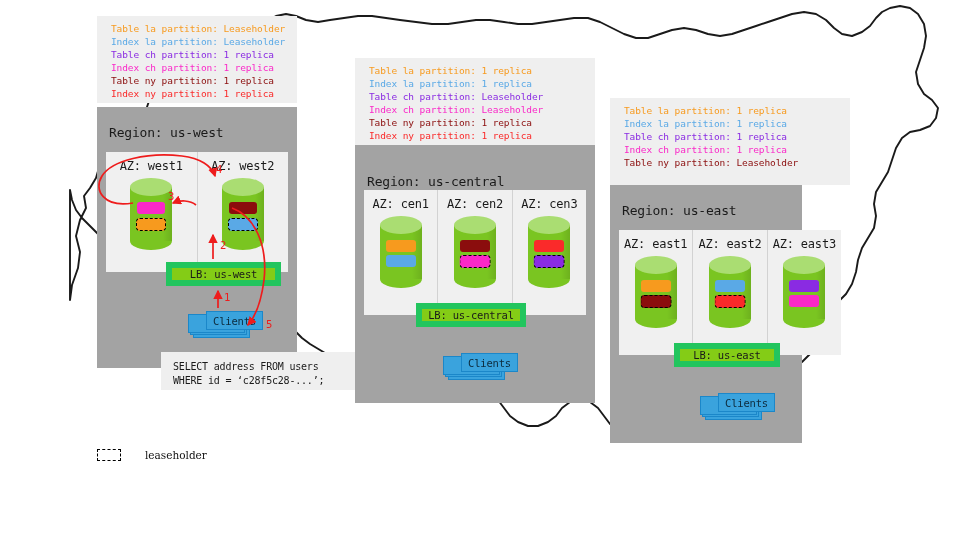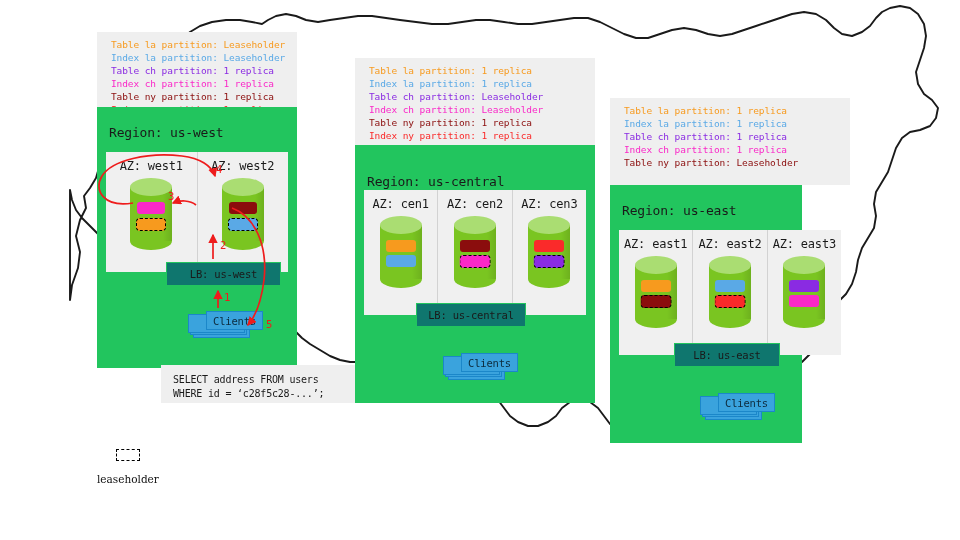--- a/index.html
+++ b/index.html
@@ -6,51 +6,51 @@
   body{
     width:960px;height:540px;background:#ffffff;overflow:hidden;position:relative;
     font-family:"DejaVu Sans Mono","Liberation Mono",monospace;
   }
   #stage{position:absolute;left:0;top:0;width:960px;height:540px;}
   #map{position:absolute;left:0;top:0;width:960px;height:540px;pointer-events:none;}
 
   .legend-box{position:absolute;background:#efefef;padding:6px 10px 7px 14px;box-sizing:border-box;}
   .legend-box .ln{font-size:9.5px;line-height:13.1px;white-space:pre;letter-spacing:-0.1px;}
 
-  .region{position:absolute;background:#22c55e;box-sizing:border-box;}
+  .region{position:absolute;background:#a3a3a3;box-sizing:border-box;}
   .region-title{position:absolute;font-size:13px;color:#1a1a1a;white-space:pre;letter-spacing:-0.2px;}
   .az-strip{position:absolute;background:#f0f0f0;box-sizing:border-box;display:flex;}
   .az{flex:1;position:relative;box-sizing:border-box;}
   .az + .az{border-left:1.3px solid #d2d2d2;}
   .az-label{position:absolute;top:7px;left:0;width:100%;text-align:center;font-size:12px;color:#1a1a1a;white-space:pre;letter-spacing:-0.2px;}
 
   .cyl{position:absolute;left:50%;transform:translateX(-50%);}
   .cyl .body{position:absolute;left:0;top:9px;width:100%;height:calc(100% - 18px);background:#7ac521;}
   .cyl .top{position:absolute;left:0;top:0;width:100%;height:18px;border-radius:50%;background:#aadd72;}
   .cyl .bot{position:absolute;left:0;bottom:0;width:100%;height:18px;border-radius:50%;background:#7ac521;}
   .cyl .shade{position:absolute;right:0;top:9px;width:22%;height:calc(100% - 18px);
                background:linear-gradient(to right,rgba(0,0,0,0),rgba(0,0,0,0.10));}
   .chip{position:absolute;left:50%;transform:translateX(-50%);border-radius:3px;box-sizing:border-box;}
   .chip.lease{border:1.7px dashed #000;border-radius:4px;}
 
-  .lb{position:absolute;background:#0f766e;border:1px solid #22c55e;box-sizing:border-box;
+  .lb{position:absolute;background:#84cc16;border:6px solid #22c55e;box-sizing:border-box;
       display:flex;align-items:center;justify-content:center;font-size:10.5px;color:#1a1a1a;white-space:pre;letter-spacing:-0.2px;}
 
   .clients-wrap{position:absolute;}
   .clients-wrap .sheet{position:absolute;background:#3aa3dd;border:1.2px solid #1b87c9;box-sizing:border-box;}
   .clients-wrap .front{position:absolute;left:0;top:0;background:#3aa3dd;border:1.2px solid #1b87c9;box-sizing:border-box;
       display:flex;align-items:center;justify-content:center;font-size:10.5px;color:#0d2b3d;white-space:pre;letter-spacing:-0.2px;margin-left:21px;}
 
   .sql-box{position:absolute;background:#efefef;box-sizing:border-box;padding:8px 12px;}
   .sql-box .ln{font-size:10px;line-height:13.5px;color:#1a1a1a;white-space:pre;letter-spacing:-0.2px;}
 
   #arrows{position:absolute;left:0;top:0;width:960px;height:540px;pointer-events:none;}
   .anum{position:absolute;font-size:10.5px;color:#ee1c1c;white-space:pre;}
 
-  .keylegend{position:absolute;display:flex;align-items:center;gap:12px;flex-direction:column;}
+  .keylegend{position:absolute;display:flex;align-items:center;gap:24px;}
   .keylegend .swatch{width:24px;height:12px;border:1.6px dashed #000;box-sizing:border-box;background:#fff;}
   .keylegend .kl-text{font-family:"DejaVu Serif","Liberation Serif",serif;font-size:10.5px;color:#111;}
 </style>
 </head>
 <body>
 
 <div id="stage">
 
   <svg id="map" viewBox="0 0 960 540">
     <path d="M70,300 L72,285 L78,268 L80,252 L76,236 L80,220 L86,208 L84,196
@@ -81,21 +81,21 @@
              L440,382 L430,376 L420,370 L410,364 L400,360 L390,358
              L380,358 L370,360 L360,362 L350,362 L340,360 L330,356
              L320,350 L310,344 L302,338 L294,330 L288,320 L282,310
              L276,302 L268,296 L258,292 L248,292 L238,294 L228,296
              L218,296 L208,294 L198,290 L190,284 L182,276 L174,268
              L164,262 L154,258 L144,256 L134,254 L124,252 L114,248
              L106,242 L98,234 L90,226 L82,218 L76,210 L72,200
              L70,190 L70,300 Z" fill="none" stroke="#1a1a1a" stroke-width="1.9" stroke-linejoin="round" stroke-linecap="round"></path>
   </svg>
 
-  <div class="legend-box" style="left:97px;top:32px;width:200px;height:87px;">
+  <div class="legend-box" style="left:97px;top:16px;width:200px;height:87px;">
     <div class="ln" style="color:#f79a1e">Table la partition: Leaseholder</div>
     <div class="ln" style="color:#5aa9e6">Index la partition: Leaseholder</div>
     <div class="ln" style="color:#8a2be2">Table ch partition: 1 replica</div>
     <div class="ln" style="color:#fa28c8">Index ch partition: 1 replica</div>
     <div class="ln" style="color:#8b0d0d">Table ny partition: 1 replica</div>
     <div class="ln" style="color:#fa2a2a">Index ny partition: 1 replica</div>
   </div>
 
   <div class="legend-box" style="left:355px;top:58px;width:240px;height:87px;">
     <div class="ln" style="color:#f79a1e">Table la partition: 1 replica</div>
@@ -145,21 +145,21 @@
 
   <div class="lb" style="left:166px;top:262px;width:115px;height:24px;">LB: us-west</div>
 
   <div class="clients-wrap" style="left:185px;top:311px;width:68px;height:28px;">
     <div class="sheet" style="left:8px;top:8px;width:57px;height:19px;"></div>
     <div class="sheet" style="left:5px;top:5px;width:57px;height:19px;"></div>
     <div class="sheet" style="left:2.5px;top:2.5px;width:57px;height:19px;"></div>
     <div class="front" style="width:57px;height:19px;">Clients</div>
   </div>
 
-  <div class="sql-box" style="left:161px;top:365px;width:207px;height:38px;">
+  <div class="sql-box" style="left:161px;top:352px;width:207px;height:38px;">
     <div class="ln">SELECT address FROM users</div>
     <div class="ln">WHERE id = ‘c28f5c28-...’;</div>
   </div>
 
   <div class="region" style="left:355px;top:145px;width:240px;height:258px;">
     <div class="region-title" style="left:12px;top:18px;margin-top:11px;">Region: us-central</div>
 
     <div class="az-strip" style="left:9px;top:45px;width:222px;height:125px;">
       <div class="az">
         <div class="az-label">AZ: cen1</div>

